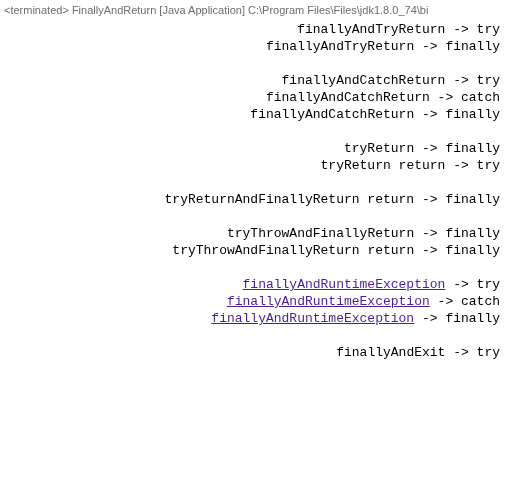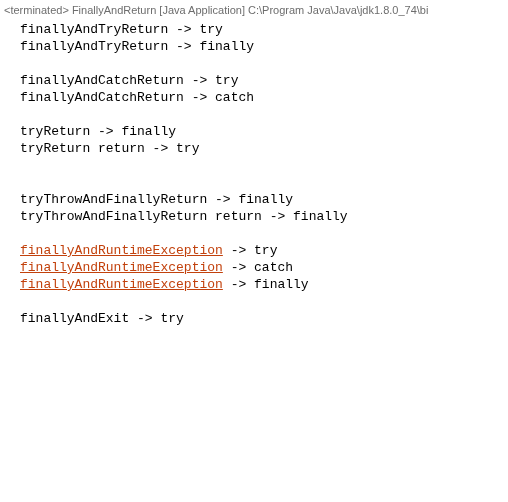--- a/index.html
+++ b/index.html
@@ -19,54 +19,57 @@
   }
   .header {
     font-family: "Segoe UI", Tahoma, Arial, sans-serif;
     font-size: 11px;
     color: #6d6d6d;
     padding: 2px 4px 2px 4px;
     white-space: nowrap;
     overflow: hidden;
   }
   .line {
-    padding: 0 20px;
+    padding: 0 8px;
     white-space: pre;
+    text-align: right;
   }
   .blank {
     height: 17px;
   }
   .link {
-    color: #c2410c;
+    color: #4c1d95;
     text-decoration: underline;
     cursor: pointer;
   }
 </style>
 </head>
 <body>
 
 <div class="console">
 
   <div class="header">
     <span>&lt;terminated&gt;</span>
     <span>FinallyAndReturn</span>
     <span>[Java Application]</span>
-    <span>C:\Program Java\Java\jdk1.8.0_74\bi</span>
+    <span>C:\Program Files\Files\jdk1.8.0_74\bi</span>
   </div>
 
   <div id="output">
       <div class="line">finallyAndTryReturn -&gt; try</div>
       <div class="line">finallyAndTryReturn -&gt; finally</div>
       <div class="line blank"></div>
       <div class="line">finallyAndCatchReturn -&gt; try</div>
       <div class="line">finallyAndCatchReturn -&gt; catch</div>
+      <div class="line">finallyAndCatchReturn -&gt; finally</div>
       <div class="line blank"></div>
       <div class="line">tryReturn -&gt; finally</div>
       <div class="line">tryReturn return -&gt; try</div>
       <div class="line blank"></div>
+      <div class="line">tryReturnAndFinallyReturn return -&gt; finally</div>
       <div class="line blank"></div>
       <div class="line">tryThrowAndFinallyReturn -&gt; finally</div>
       <div class="line">tryThrowAndFinallyReturn return -&gt; finally</div>
       <div class="line blank"></div>
       <div class="line"><span class="link">finallyAndRuntimeException</span><span> -&gt; try</span></div>
       <div class="line"><span class="link">finallyAndRuntimeException</span><span> -&gt; catch</span></div>
       <div class="line"><span class="link">finallyAndRuntimeException</span><span> -&gt; finally</span></div>
       <div class="line blank"></div>
       <div class="line">finallyAndExit -&gt; try</div>
     </div>

